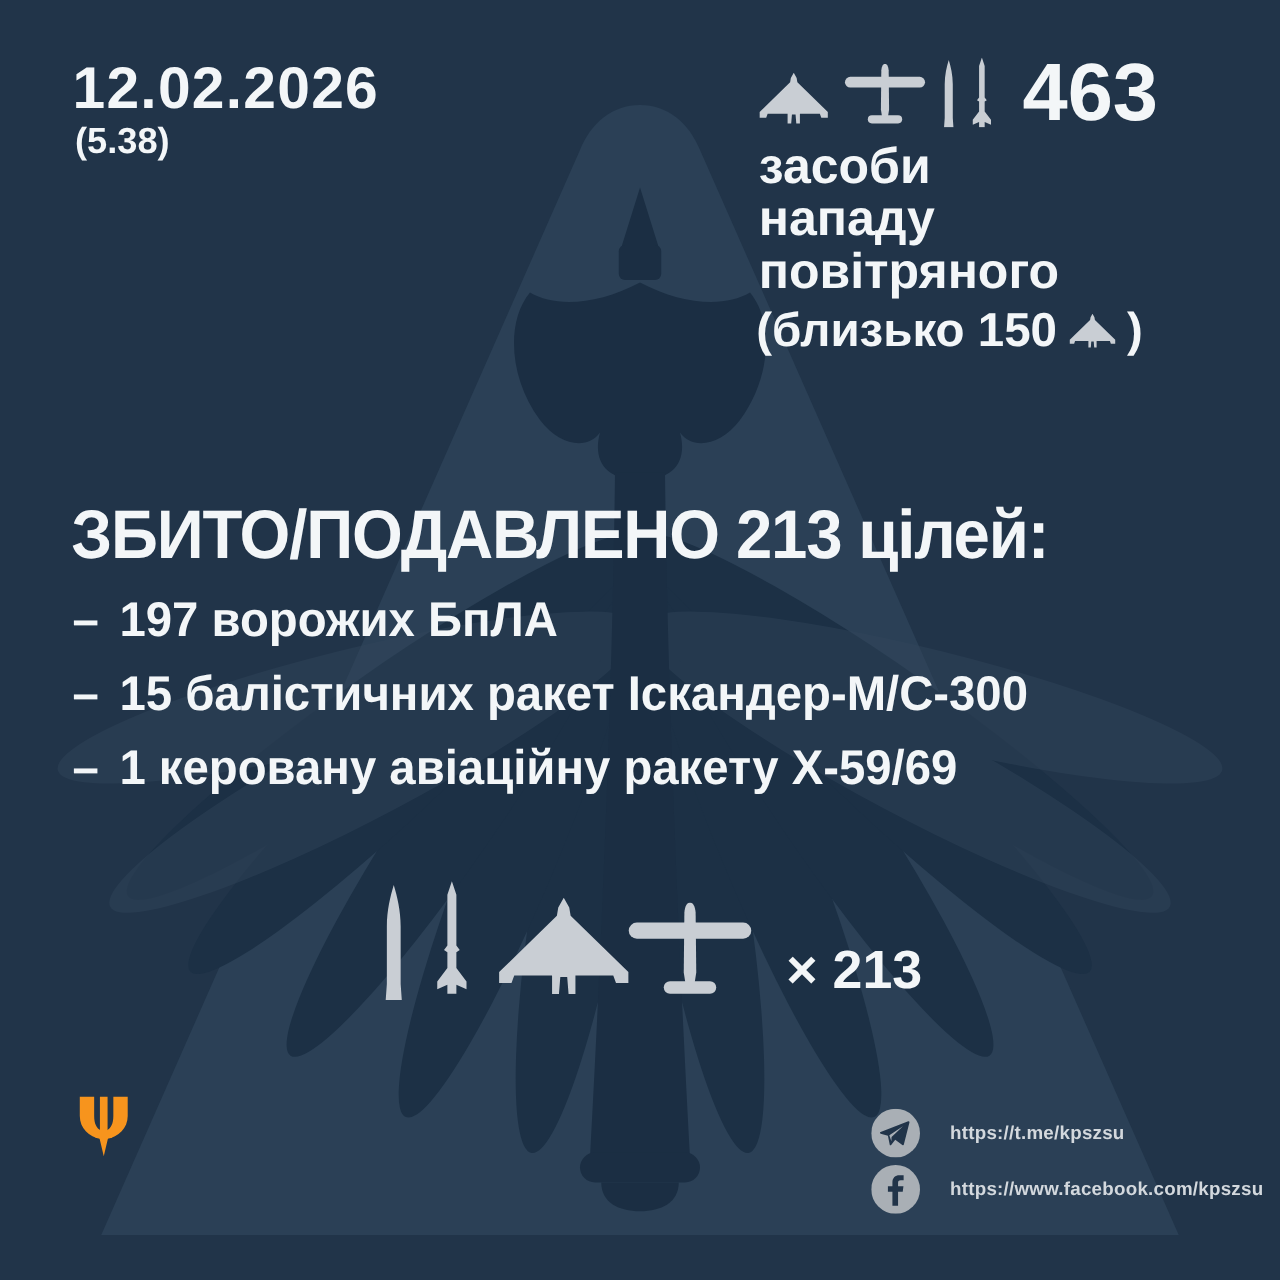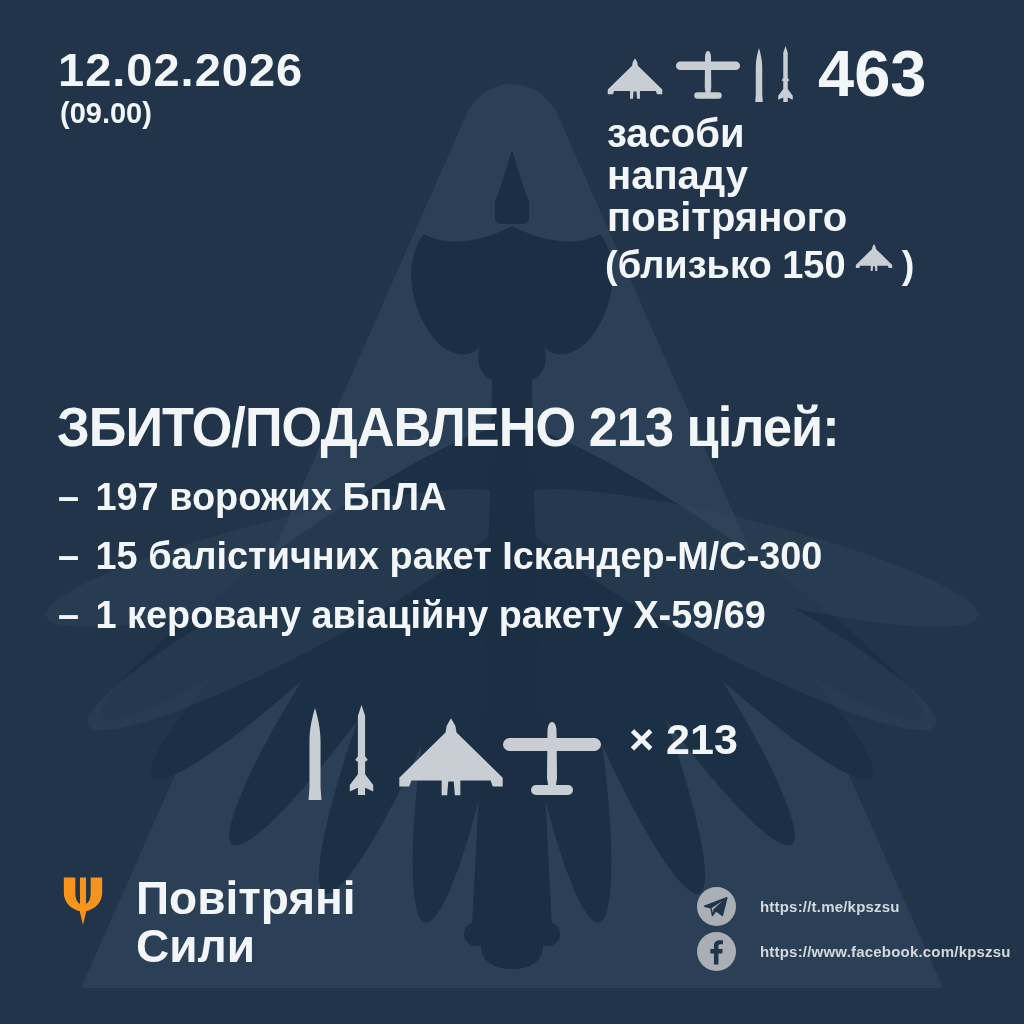--- a/index.html
+++ b/index.html
@@ -13,29 +13,29 @@
   .poster{position:relative;width:1024px;height:1024px;overflow:hidden;}
   .wm{position:absolute;inset:0;z-index:0;}
   .layer{position:absolute;z-index:2;}
 
   .date{left:58px;top:42px;font-size:47px;font-weight:700;letter-spacing:1px;}
   .time{left:60px;top:97px;font-size:29px;font-weight:700;}
 
   .top-icons{left:606px;top:44px;display:flex;align-items:flex-end;gap:11px;height:58px;}
   .total{left:818px;top:36px;font-size:65px;font-weight:700;}
   .attack-label{left:607px;top:112px;font-size:40px;font-weight:700;line-height:42px;}
-  .approx{left:605px;top:244px;font-size:38px;font-weight:600;display:flex;align-items:flex-start;gap:8px;}
+  .approx{left:605px;top:244px;font-size:38px;font-weight:600;display:flex;align-items:center;gap:8px;}
 
   .headline{left:57px;top:395px;font-size:55px;font-weight:700;letter-spacing:-1px;
             transform:scaleX(.95);transform-origin:left top;white-space:nowrap;}
   .list{left:58px;top:475px;font-size:39px;font-weight:600;transform:scaleX(.97);transform-origin:left top;}
   .list .row{display:flex;gap:17px;margin-bottom:15px;white-space:nowrap;}
 
   .tally-icon{position:absolute;z-index:2;}
-  .mult{left:629px;top:715px;font-size:43px;font-weight:600;}
+  .mult{left:629px;top:752px;font-size:43px;font-weight:600;}
 
   .trident{left:60px;top:872px;}
   .brand{left:136px;top:874px;font-size:46px;font-weight:600;line-height:48px;}
 
   .social{left:697px;display:flex;align-items:center;gap:24px;}
   .social.tg{top:887px;}
   .social.fb{top:932px;}
   .social .url{font-size:15px;font-weight:700;color:var(--social-text);letter-spacing:.2px;}
 
   .icon-light{fill:var(--icon-gray);}
@@ -89,21 +89,21 @@
       <path d="M512 150 L527 198 L497 198 Z"></path>
       <rect x="495" y="196" width="34" height="28" rx="5"></rect>
       <path d="M512 226 C478 244 444 246 424 234 C404 258 408 304 432 336 C448 357 470 360 480 346 C474 368 484 384 512 384 C540 384 550 368 544 346 C554 360 576 357 592 336 C616 304 620 258 600 234 C580 246 546 244 512 226 Z"></path>
       <path d="M492 378 L532 378 C534 560 544 780 552 926 L472 926 C480 780 490 560 492 378 Z"></path>
       <rect x="464" y="922" width="96" height="24" rx="12"></rect>
       <path d="M481 946 L543 946 C543 962 529 969 512 969 C495 969 481 962 481 946 Z"></path>
     </g>
   </svg>
 
   <div class="layer date">12.02.2026</div>
-  <div class="layer time">(09.00)</div>
+  <div class="layer time">(5.38)</div>
 
   <div class="layer top-icons">
     <svg width="58" height="44">
         <use href="#sym-shahed" class="icon-light"></use>
       </svg>
     <svg width="66" height="51">
         <use href="#sym-plane" class="icon-light"></use>
       </svg>
     <svg width="14" height="54">
         <use href="#sym-ballistic" class="icon-light"></use>
@@ -156,24 +156,20 @@
     </svg>
   <div class="layer mult">× 213</div>
 
   <svg class="layer trident" width="46" height="60" viewBox="0 0 60 64">
     <g fill="var(--accent-orange)">
       <path d="M5 0 H20 V20 C20 28 22.5 33 27 35 V44 C14.5 42 5 32.5 5 20 Z"></path>
       <path d="M55 0 H40 V20 C40 28 37.5 33 33 35 V44 C45.5 42 55 32.5 55 20 Z"></path>
       <path d="M26 0 H34 V38 L39 43 H34.5 L30 62 L25.5 43 H21 L26 38 Z"></path>
     </g>
   </svg>
-  <div class="layer brand">
-    <div>Повітряні</div>
-    <div>Сили</div>
-  </div>
 
   <div class="layer social fb">
     <svg width="39" height="39" viewBox="0 0 24 24">
       <circle cx="12" cy="12" r="12" fill="var(--social-circle)"></circle>
       <path d="M13.2 20 V13.2 h2.3 l.35-2.7 H13.2 V8.8 c0-.78.22-1.3 1.34-1.3 h1.4 V5.1 c-.25-.03-1.1-.1-2.07-.1 c-2.05 0-3.45 1.25-3.45 3.55 v1.95 H8.2 v2.7 h2.22 V20 Z" fill="#213449"></path>
     </svg>
     <span class="url">https://www.facebook.com/kpszsu</span>
   </div>
   <div class="layer social tg">
     <svg width="39" height="39" viewBox="0 0 24 24">

